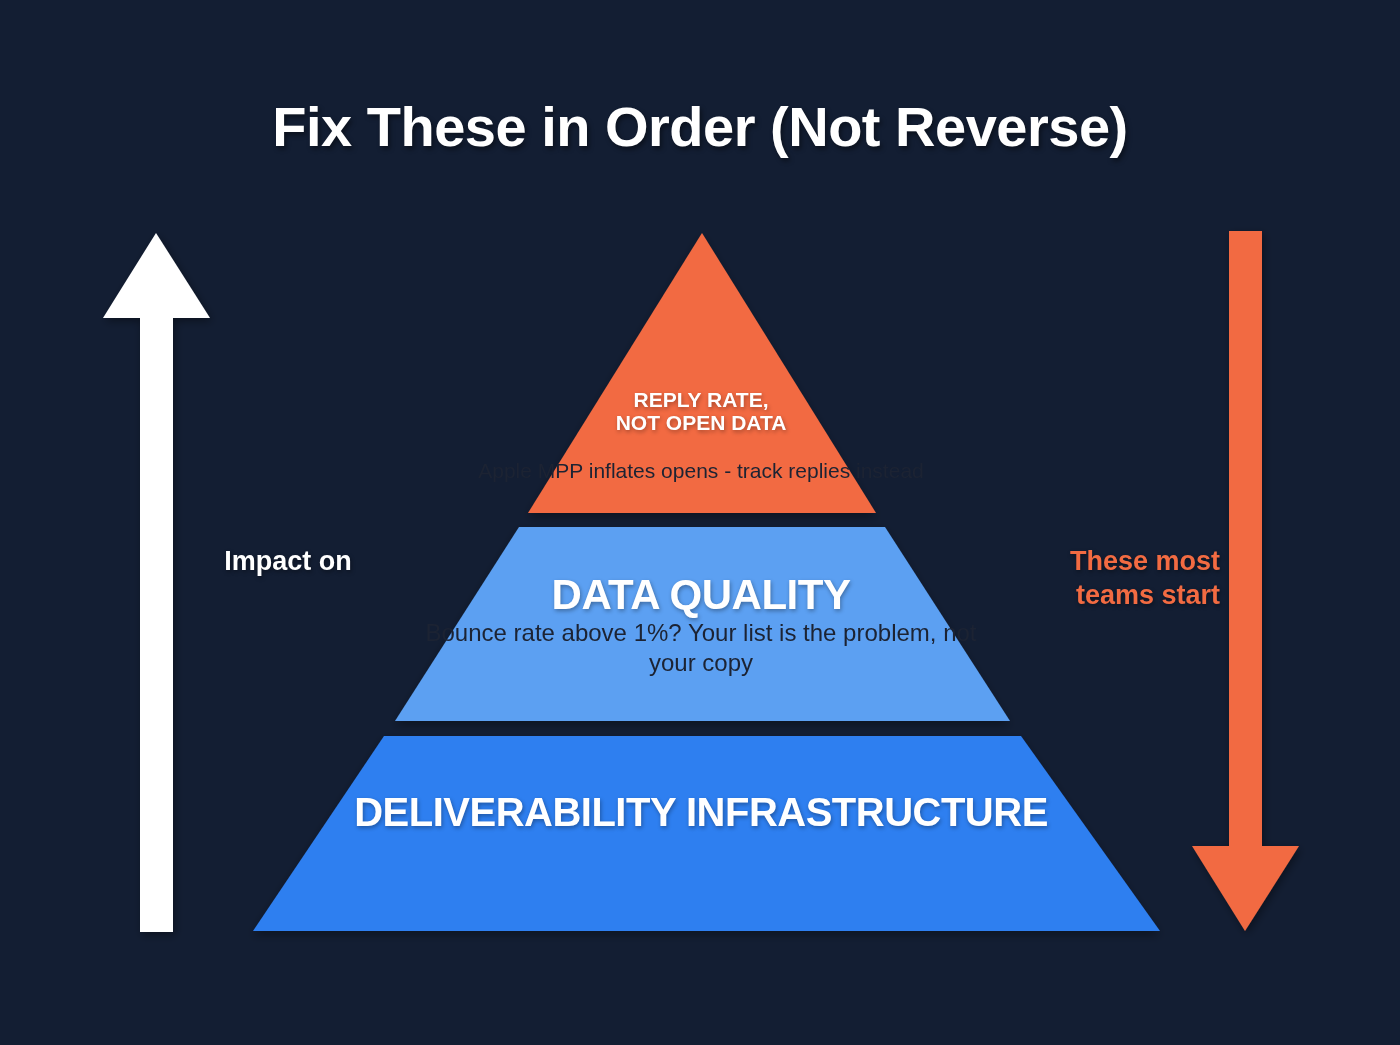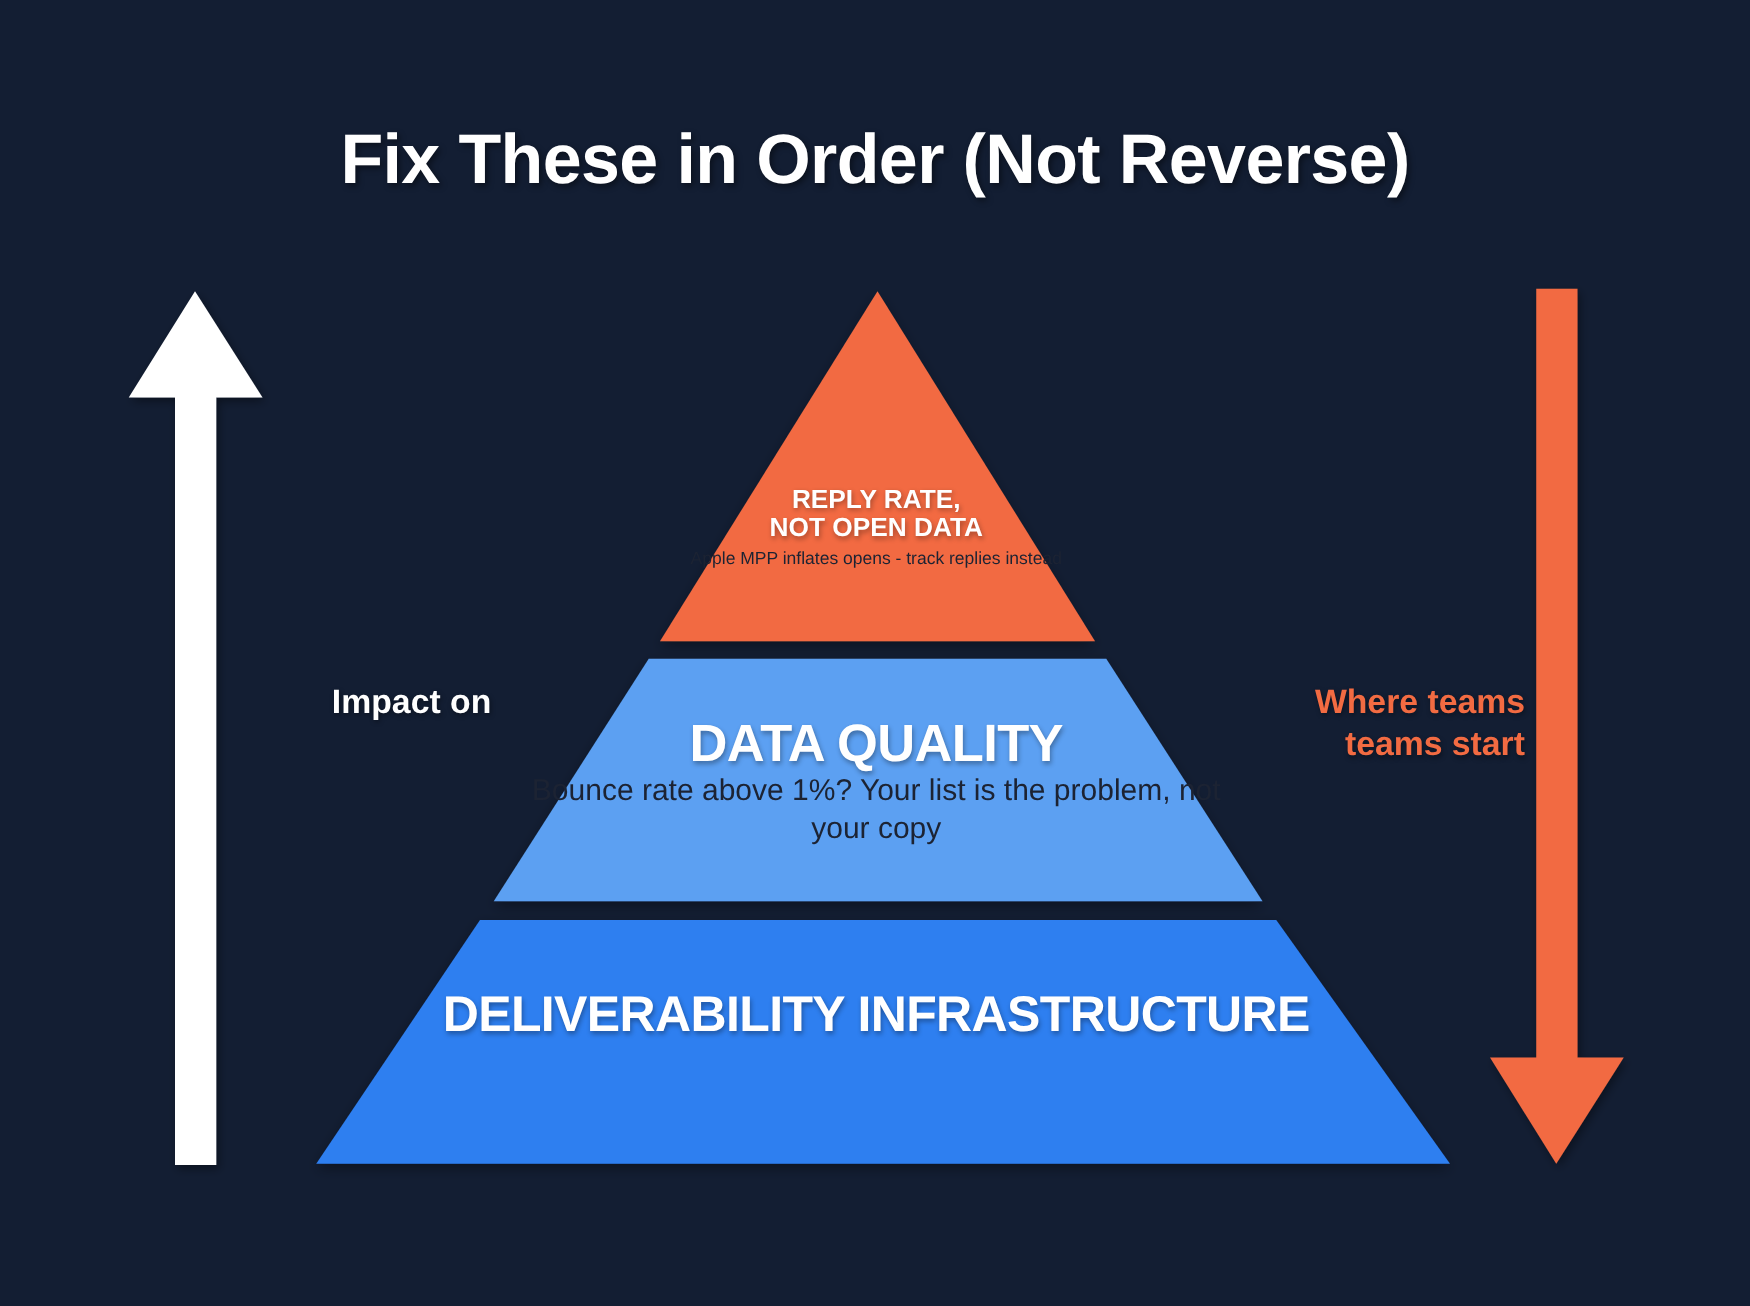--- a/index.html
+++ b/index.html
@@ -58,21 +58,21 @@
     text-shadow: 1px 2px 4px rgba(0,0,0,0.33);
   }
   .tier-sub {
     color: #1c2333;
     line-height: 1.25;
   }
 
   
   #tier-top-text { left: 451px; top: 370px; width: 500px; }
   #tier-top-text .tier-heading { font-size: 21px; margin-top: 18px; }
-  #tier-top-text .tier-sub { font-size: 14px; margin-top: 4px; }
+  #tier-top-text .tier-sub { font-size: 21px; margin-top: 24px; }
 
   
   #tier-mid-text { left: 401px; top: 572px; width: 600px; }
   #tier-mid-text .tier-heading { font-size: 42px; letter-spacing: -0.5px; }
   #tier-mid-text .tier-sub { font-size: 24px; }
 
   
   #tier-bot-text { left: 301px; top: 790px; width: 800px; }
   #tier-bot-text .tier-heading { font-size: 40px; letter-spacing: -0.5px; }
   #tier-bot-text .tier-sub { font-size: 23px; margin-top: 12px; }
@@ -83,21 +83,21 @@
     font-size: 27px;
     font-weight: bold;
     line-height: 1.25;
     text-shadow: 1px 2px 4px rgba(0,0,0,0.4);
   }
   #left-caption {
     left: 183px;
     top: 545px;
     width: 210px;
     color: #ffffff;
-    text-align: right;
+    text-align: center;
   }
   #right-caption {
     left: 1000px;
     top: 545px;
     width: 220px;
     color: #f26b42;
     text-align: right;
   }
 </style>
 </head>
@@ -143,17 +143,17 @@
 
   <div class="tier-text" id="tier-bot-text">
     <div class="tier-heading">DELIVERABILITY INFRASTRUCTURE</div>
   </div>
 
   <div class="side-caption" id="left-caption" style="color: rgb(255, 255, 255);">
     <div>Impact on</div>
   </div>
 
   <div class="side-caption" id="right-caption" style="color: rgb(242, 107, 66);">
-    <div>Where teams</div>
+    <div>These most</div>
     <div>teams start</div>
   </div>
 
 </div>
 
 </body></html>

